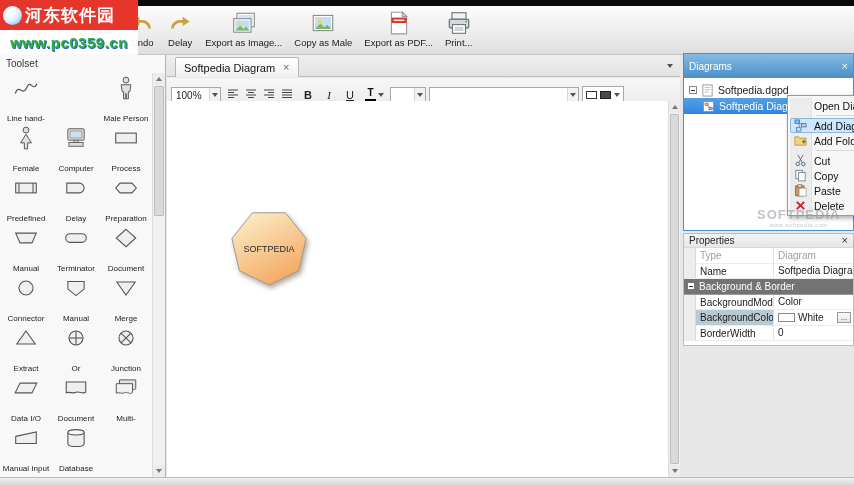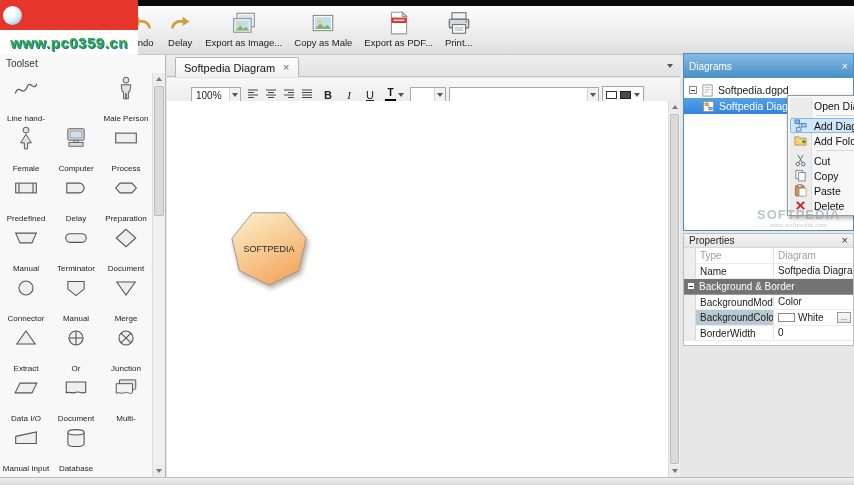--- a/index.html
+++ b/index.html
@@ -27,21 +27,21 @@
   .tri-up{width:0;height:0;border-left:3px solid transparent;border-right:3px solid transparent;border-bottom:4px solid #777}
   .tri-down{width:0;height:0;border-left:3px solid transparent;border-right:3px solid transparent;border-top:4px solid #777}
   .dd-tri{width:0;height:0;border-left:3px solid transparent;border-right:3px solid transparent;border-top:4px solid #555}
   .sthumb{position:absolute;left:1px;right:1px;background:#dadada;border:1px solid #bdbdbd;border-radius:1px}
 
   #tabbar{position:absolute;left:167px;top:55px;width:513px;height:22px;background:linear-gradient(#efefef,#e2e2e2);border-bottom:1px solid #c2c2c2}
   .tab{position:absolute;left:8px;top:2px;height:20px;display:flex;align-items:center;gap:8px;padding:0 8px;background:linear-gradient(#ffffff,#f1f1f1);border:1px solid #b5b5b5;border-bottom:none;border-radius:2px 2px 0 0;font-size:11px;color:#111}
   .tab-close{color:#666;font-size:11px;line-height:1}
   .tab-dd{position:absolute;right:7px;top:9px}
 
-  #formatbar{position:absolute;left:167px;top:78px;width:513px;height:35px;background:linear-gradient(#f7f7f7,#e9e9e9);border-bottom:1px solid #d2d2d2;display:flex;align-items:center;gap:3px;padding-left:24px}
+  #formatbar{position:absolute;left:167px;top:78px;width:513px;height:35px;background:linear-gradient(#f7f7f7,#e9e9e9);border-bottom:1px solid #d2d2d2;display:flex;align-items:center;gap:3px;padding-left:4px}
   .combo{height:17px;background:#fff;border:1px solid #a8a8a8;display:flex;align-items:center;font-size:10px;color:#222;padding-left:4px}
   .combo .dd{margin-left:auto;width:11px;height:100%;display:flex;align-items:center;justify-content:center;border-left:1px solid #d5d5d5;background:#f2f2f2}
   .fgroup{display:flex;align-items:center}
   .fbtn{width:18px;height:18px;display:flex;align-items:center;justify-content:center;border:1px solid transparent;border-radius:2px;color:#222}
   .fbtn.bold{font-weight:bold;font-size:11px}
   .fbtn.italic{font-style:italic;font-size:11px;font-family:"Liberation Serif",serif}
   .fbtn.underline{text-decoration:underline;font-size:11px}
   .fontcolor{height:18px;display:flex;align-items:center;gap:2px;padding:0 2px;border:1px solid transparent}
   .fontcolor .fc{display:flex;flex-direction:column;align-items:center;line-height:1}
   .fontcolor .fc .t{font-size:10px;font-weight:bold;color:#111}
@@ -618,17 +618,18 @@
     </div>
 
   <div id="sp-watermark">
     <div id="sp-big">SOFTPEDIA</div>
     <div id="sp-small">www.softpedia.com</div>
   </div>
 
   <div id="watermark">
     <div id="wm-top">
       <span id="wm-logo"></span>
+      <span id="wm-title">河东软件园</span>
     </div>
     <div id="wm-url">www.pc0359.cn</div>
   </div>
 
 </div>
 
 </body></html>

